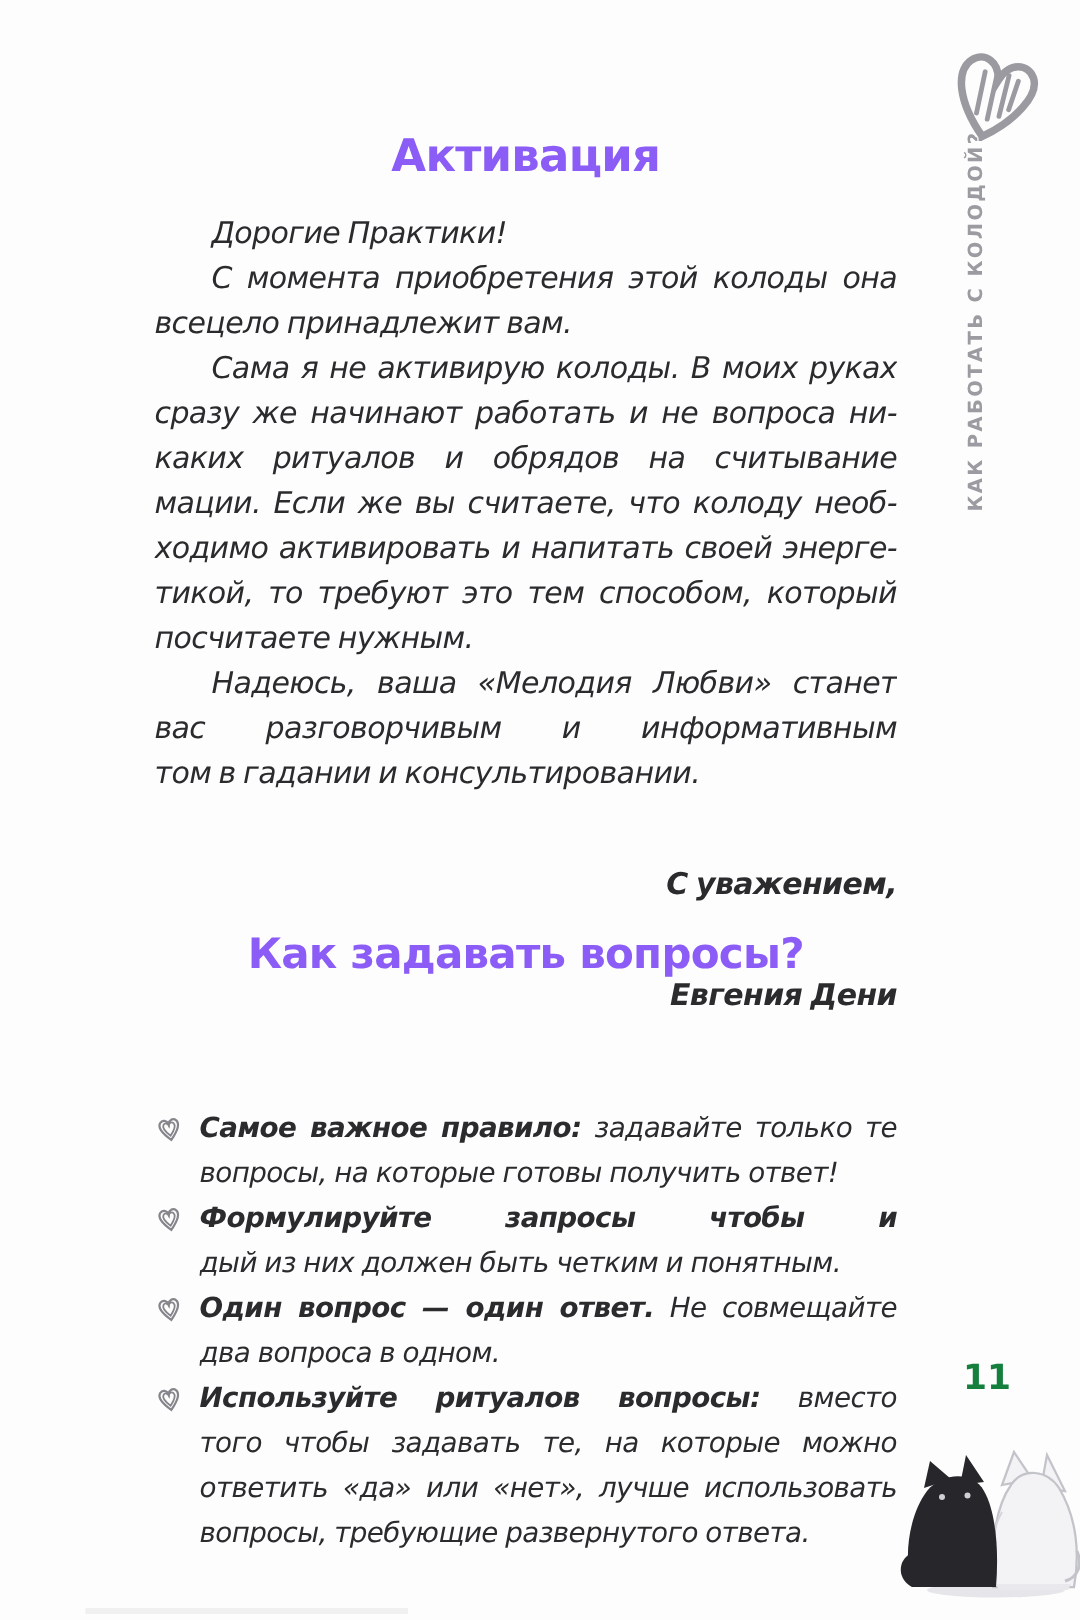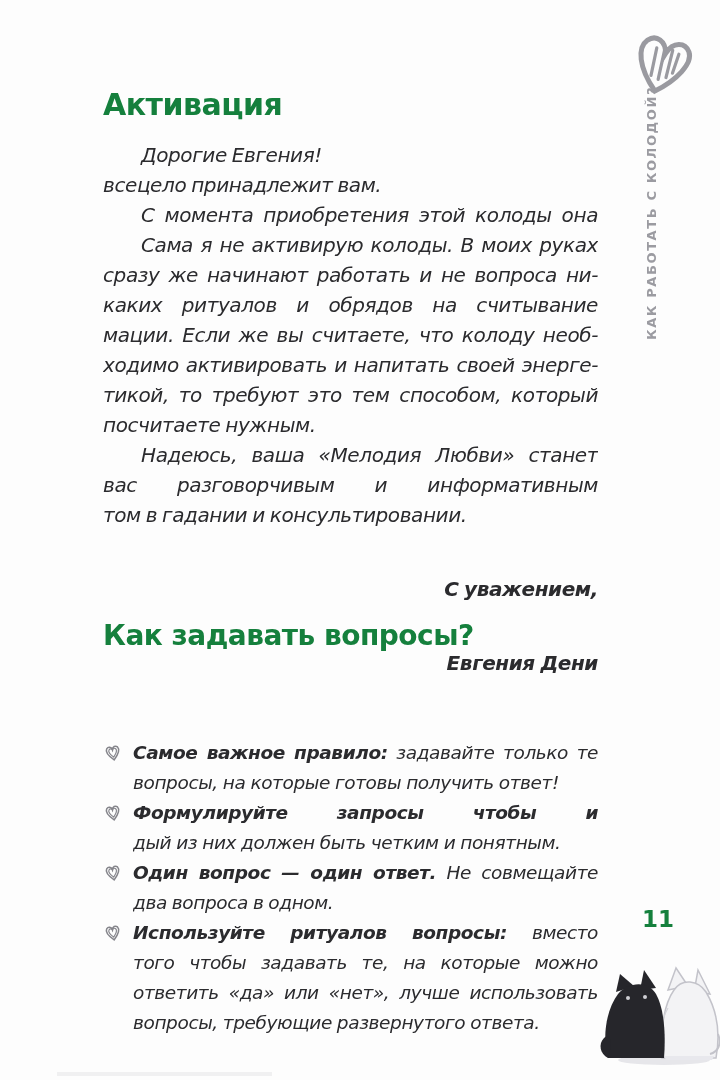--- a/index.html
+++ b/index.html
@@ -3,22 +3,22 @@
 <meta charset="utf-8">
 <style>
   html,body { margin:0; padding:0; }
   .page {
     position:relative; width:720px; height:1080px;
     background:#fdfdfd; overflow:hidden;
     font-family:"DejaVu Sans", sans-serif;
     color:#2b2b2e;
   }
   .h1 {
-    position:absolute; left:103px; width:495px; text-align:left;
-    font-weight:bold; color:#15803d; letter-spacing:-0.5px;
+    position:absolute; left:103px; width:495px; text-align:center;
+    font-weight:bold; color:#8b5cf6; letter-spacing:-0.5px;
     font-family:"DejaVu Sans", sans-serif;
   }
   .title1 { top:86px;  font-size:30px; line-height:38px; }
   .title2 { top:616px; font-size:28px; line-height:40px; }
 
   .body-block { position:absolute; left:103px; top:140px; width:495px; }
   .list-block { position:absolute; left:103px; top:690px; width:495px;margin-top:48px; }
 
   .line {
     height:30px; line-height:30px; overflow:hidden;
@@ -72,23 +72,23 @@
       <path d="M55 20 L54 40" stroke-width="3.2"></path>
     </g>
   </svg>
 
   <div class="side-label-wrap">
     <span class="side-label">КАК РАБОТАТЬ С КОЛОДОЙ?</span>
   </div>
 
   <div class="h1 title1">Активация</div>
   <div class="body-block" id="body1">
-      <div class="line first last">Дорогие Евгения!</div>
+      <div class="line first last">Дорогие Практики!</div>
+      <div class="line first ">С момента приобретения этой колоды она</div>
       <div class="line last">всецело принадлежит вам.</div>
-      <div class="line first ">С момента приобретения этой колоды она</div>
       <div class="line first ">Сама я не активирую колоды. В моих руках они</div>
       <div class="line ">сразу же начинают работать и не вопроса ни-</div>
       <div class="line ">каких ритуалов и обрядов на считывание инфор-</div>
       <div class="line ">мации. Если же вы считаете, что колоду необ-</div>
       <div class="line ">ходимо активировать и напитать своей энерге-</div>
       <div class="line ">тикой, то требуют это тем способом, который</div>
       <div class="line last">посчитаете нужным.</div>
       <div class="line first ">Надеюсь, ваша «Мелодия Любви» станет для</div>
       <div class="line ">вас разговорчивым и информативным инструмен-</div>
       <div class="line last">том в гадании и консультировании.</div>

